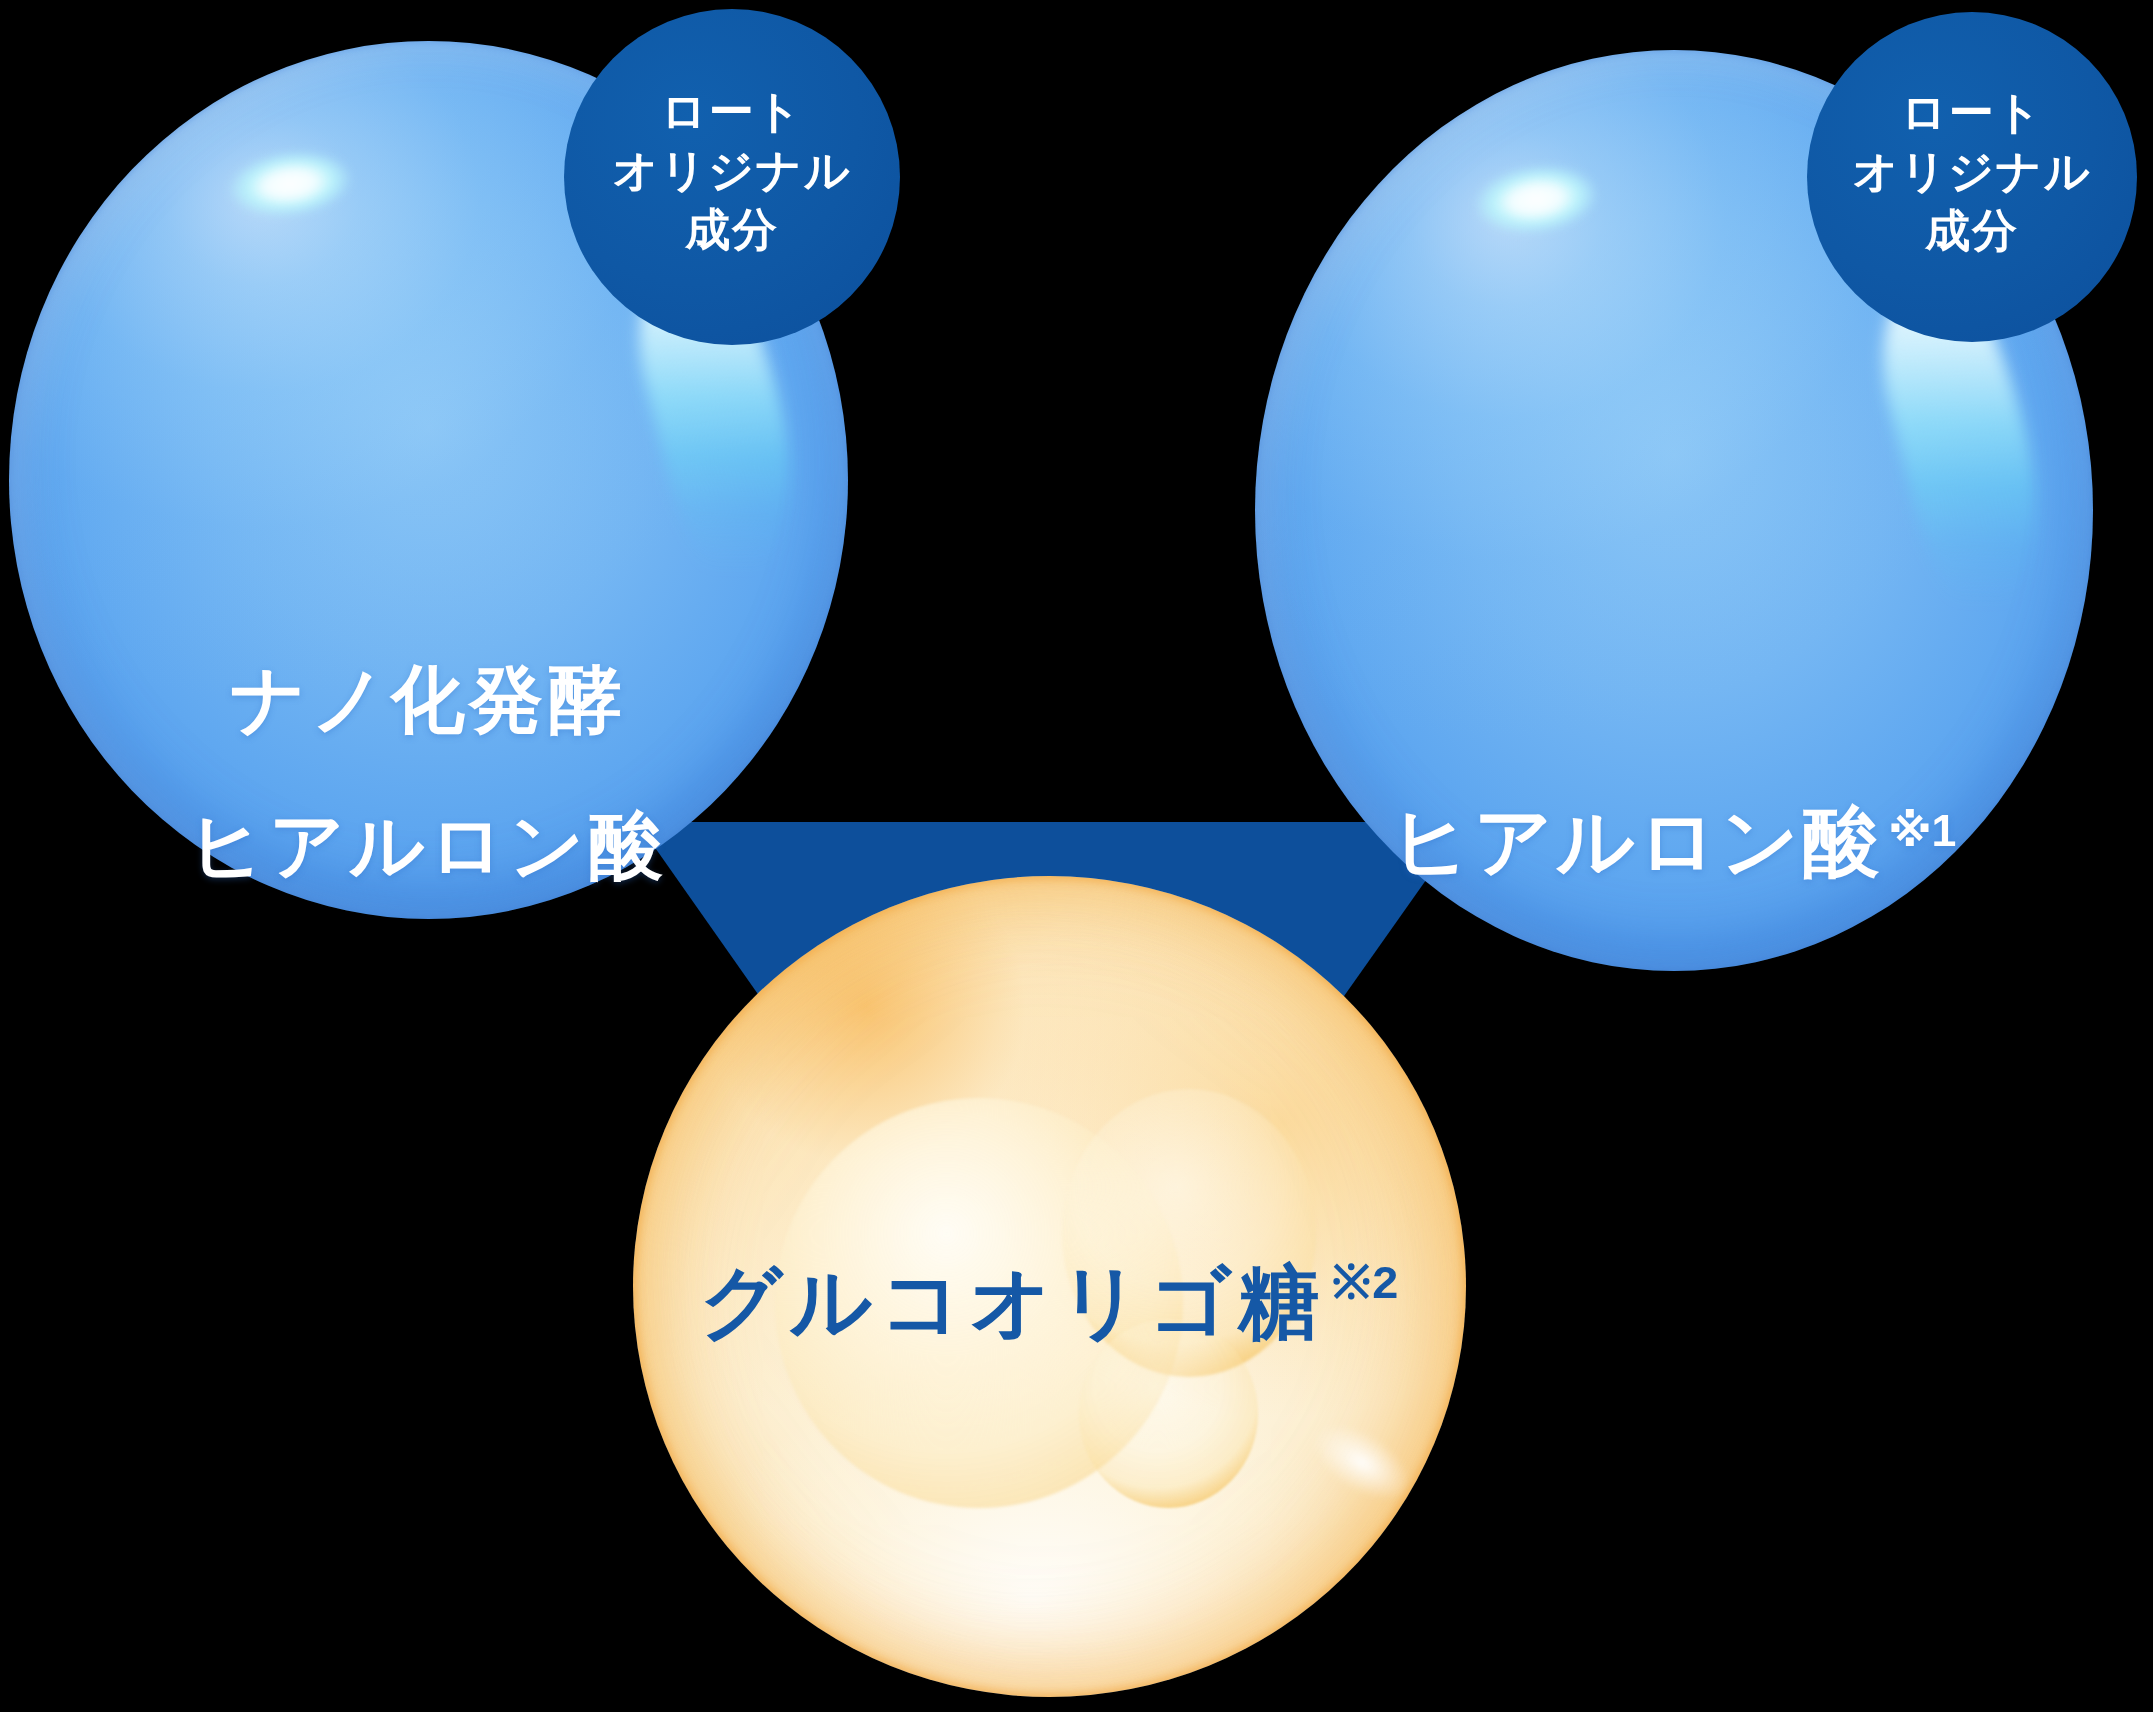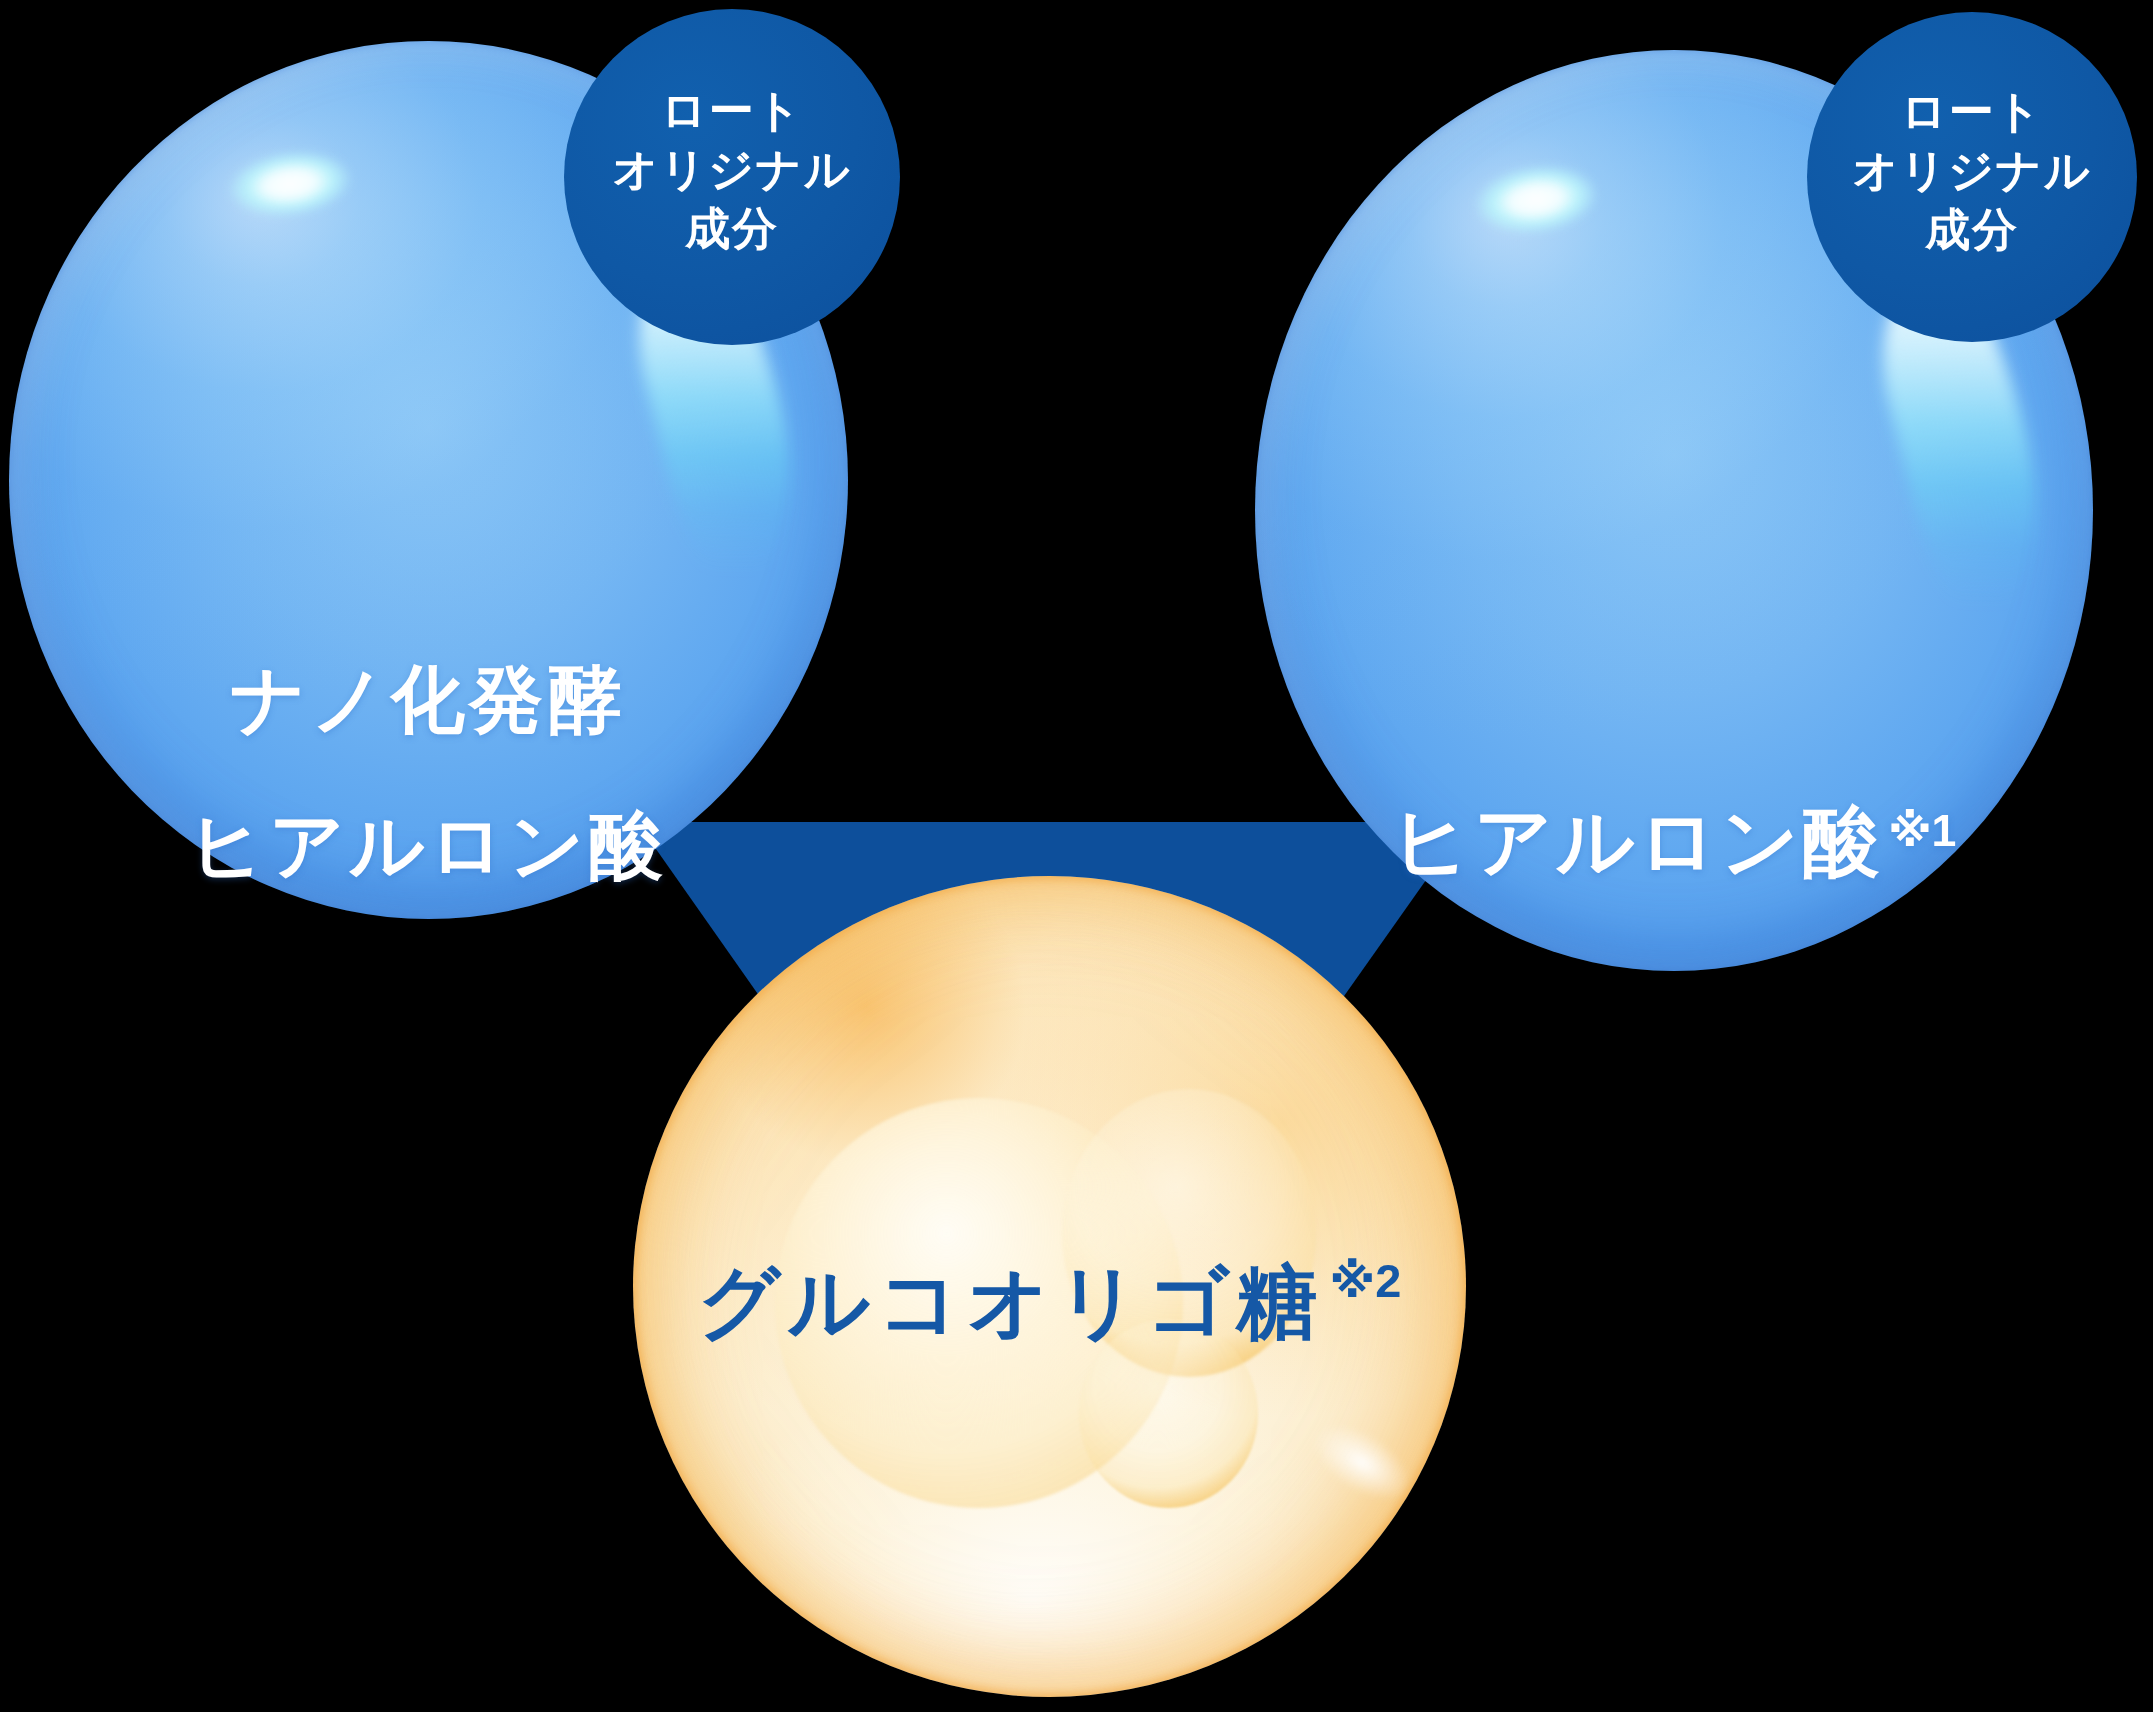--- a/index.html
+++ b/index.html
@@ -60,21 +60,21 @@
   }
   .bubble-blue.left  .bubble-label{font-size:74px;line-height:146px;letter-spacing:4.3px;}
   .bubble-blue.right .bubble-label{font-size:77px;line-height:132px;letter-spacing:3.4px;padding-bottom:52px;}
   .sup{font-size:0.58em;position:relative;top:-0.5em;letter-spacing:0;margin-left:5.2px;}
   
   .badge{
     position:absolute;border-radius:50%;z-index:4;
     background:radial-gradient(110% 110% at 38% 32%, #1160ae 0%, #0f58a5 45%, #0d529f 72%, #0c4b93 100%);
     display:flex;flex-direction:column;align-items:center;justify-content:center;
     color:#fff;font-size:45px;line-height:59px;letter-spacing:1.7px;
-    text-align:left;padding-bottom:12px;box-sizing:border-box;font-family:Liberation Serif, serif;
+    text-align:left;padding-bottom:12px;box-sizing:border-box;
   }
   .badge.left-badge{left:564px;top:8.6px;width:336px;height:336px;}
   .badge.right-badge{left:1807px;top:12px;width:330px;height:330px;}
   
   .bubble-gold{
     position:absolute;left:633px;top:876px;width:833px;height:821px;z-index:3;border-radius:50%;
     background:
       radial-gradient(58% 40% at 48% 88%, rgba(255,255,255,.9) 0%, rgba(255,250,236,.5) 42%, rgba(0,0,0,0) 72%),
       radial-gradient(120% 120% at 28% 16%, rgba(248,186,90,.8) 0%, rgba(252,216,150,.4) 16%, rgba(0,0,0,0) 42%),
       radial-gradient(95% 95% at 78% 30%, rgba(250,200,110,.55) 0%, rgba(0,0,0,0) 38%),
@@ -113,21 +113,21 @@
   .gold-gloss{
     position:absolute;left:81%;top:68%;width:13%;height:7%;
     border-radius:50%;
     background:radial-gradient(closest-side,rgba(255,255,255,.95),rgba(255,255,255,0));
     filter:blur(3.4px);transform:rotate(32deg);
   }
   .gold-label{
     position:absolute;inset:0;z-index:2;
     display:flex;align-items:center;justify-content:center;
     color:#1558a6;font-size:81px;letter-spacing:6.9px;
-    padding-top:34px;box-sizing:border-box;
+    padding-top:34px;box-sizing:border-box;font-family:Liberation Mono, monospace;
   }
 </style>
 </head>
 <body>
 
 <div class="canvas">
 
   <div class="merge-arrow"></div>
 
   <div class="bubble bubble-blue left">

